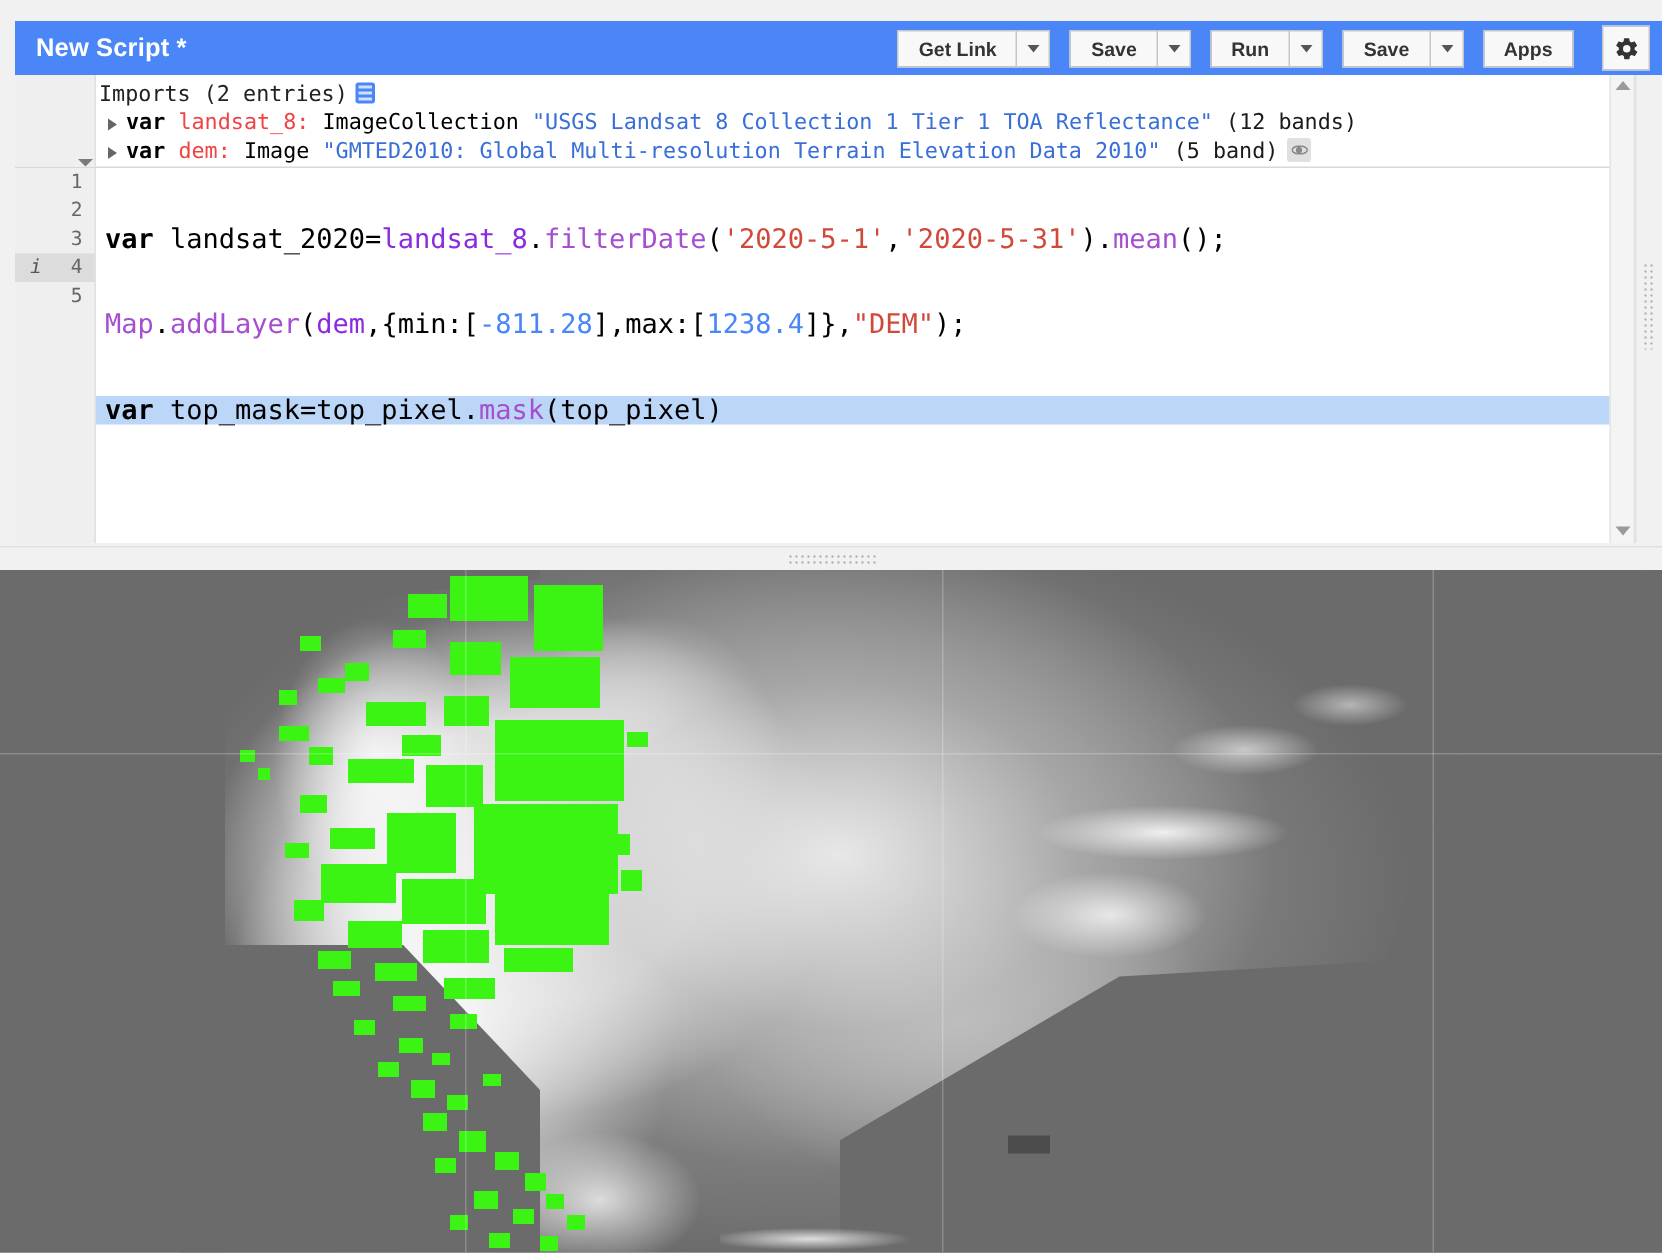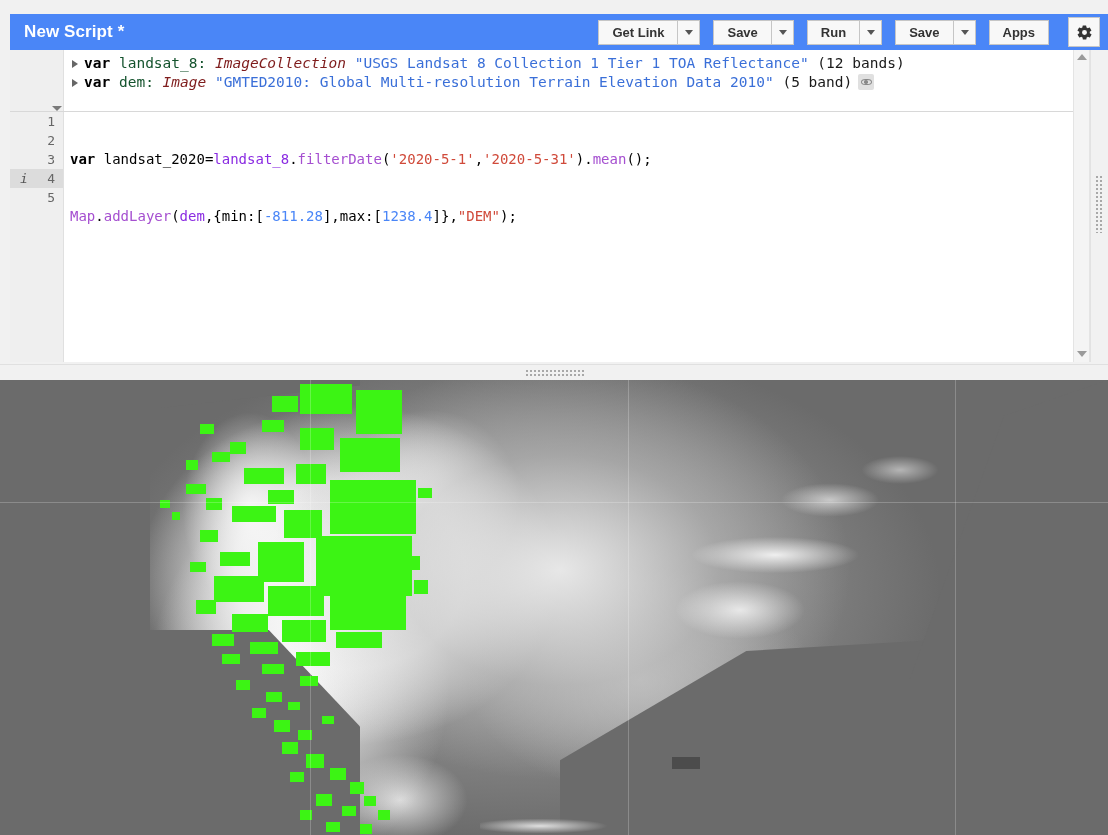--- a/index.html
+++ b/index.html
@@ -73,22 +73,22 @@
     content:"";position:absolute;left:2px;top:2px;width:9px;height:2px;
     background:#cfe0ff;box-shadow:0 4px 0 #cfe0ff,0 8px 0 #cfe0ff;
   }
   .imp-row{padding-left:18px;position:relative;}
   .exp-tri{
     position:absolute;left:6px;top:6px;width:0;height:0;
     border-top:4.5px solid transparent;border-bottom:4.5px solid transparent;
     border-left:6px solid #666;
   }
   .kw-var{color:#000;font-weight:bold;}
-  .imp-name{color:#14532d;}
-  .imp-type{color:#7f1d1d;font-style:italic;}
+  .imp-name{color:#ef4444;}
+  .imp-type{color:#000000;}
   .imp-desc{color:#3a6fd8;}
   .imp-bands{color:#1a1a1a;}
   .eye-btn{
     display:inline-block;width:16px;height:16px;background:#e0e0e0;
     border-radius:2px;vertical-align:-3px;margin-left:6px;position:relative;
     cursor:pointer;
   }
   .eye-btn::before{
     content:"";position:absolute;left:2.5px;top:5px;width:11px;height:6px;
     border:1.3px solid #888;border-radius:50% / 60%;box-sizing:border-box;
@@ -112,21 +112,21 @@
     font-family:"DejaVu Sans Mono","Liberation Mono",monospace;font-size:13px;
     color:#666;position:relative;box-sizing:border-box;
   }
   .gutter-line.active{background:#dcdcdc;}
   .info-mark{
     position:absolute;left:10px;top:0;font-style:italic;color:#555;font-size:13px;
   }
   .code-lines{
     position:absolute;left:54px;top:0;right:0;height:250px;
     font-family:"DejaVu Sans Mono","Liberation Mono",monospace;
-    font-size:14px;line-height:19px;white-space:pre;color:#000;
+    font-size:18px;line-height:19px;white-space:pre;color:#000;
   }
   .code-line{height:19px;padding-left:6px;}
   .code-line.hl{background:#bcd6f7;}
   .t-kw{color:#000;font-weight:bold;}
   .t-ident{color:#8a2be2;}
   .t-obj{color:#a54fd0;}
   .t-fn{color:#a54fd0;}
   .t-str{color:#d04a3a;}
   .t-num{color:#4a86f7;}
   .t-plain{color:#000;}
@@ -293,20 +293,23 @@
         </div>
       </div>
     </div>
 
     <div class="imports">
       <div class="imports-gutter">
         <div class="collapse-tri"></div>
       </div>
       <div class="imports-body">
 
+        <div class="imp-header">
+          <span>Imports (2 entries)</span><span class="imports-icon"></span>
+        </div>
 
         <div class="imp-row">
           <span class="exp-tri"></span><span class="kw-var">var</span> <span class="imp-name">landsat_8:</span> <span class="imp-type">ImageCollection</span> <span class="imp-desc">"USGS Landsat 8 Collection 1 Tier 1 TOA Reflectance"</span> <span class="imp-bands">(12 bands)</span>
         </div>
 
         <div class="imp-row">
           <span class="exp-tri"></span><span class="kw-var">var</span> <span class="imp-name">dem:</span> <span class="imp-type">Image</span> <span class="imp-desc">"GMTED2010: Global Multi-resolution Terrain Elevation Data 2010"</span> <span class="imp-bands">(5 band)</span><span class="eye-btn"></span>
         </div>
 
       </div>
@@ -317,20 +320,21 @@
         <div class="gutter-line"><span class="info-mark"></span><span>1</span></div>
         <div class="gutter-line"><span class="info-mark"></span><span>2</span></div>
         <div class="gutter-line"><span class="info-mark"></span><span>3</span></div>
         <div class="gutter-line active"><span class="info-mark">i</span><span>4</span></div>
         <div class="gutter-line"><span class="info-mark"></span><span>5</span></div>
       </div>
 
       <div class="code-lines">
         <div class="code-line"><span class="t-kw">var</span> <span class="t-plain">landsat_2020=</span><span class="t-ident">landsat_8</span><span class="t-plain">.</span><span class="t-fn">filterDate</span><span class="t-plain">(</span><span class="t-str">'2020-5-1'</span><span class="t-plain">,</span><span class="t-str">'2020-5-31'</span><span class="t-plain">).</span><span class="t-fn">mean</span><span class="t-plain">();</span></div>
         <div class="code-line"><span class="t-obj">Map</span><span class="t-plain">.</span><span class="t-fn">addLayer</span><span class="t-plain">(</span><span class="t-ident">dem</span><span class="t-plain">,{min:[</span><span class="t-num">-811.28</span><span class="t-plain">],max:[</span><span class="t-num">1238.4</span><span class="t-plain">]},</span><span class="t-str">"DEM"</span><span class="t-plain">);</span></div>
+        <div class="code-line hl"><span class="t-kw">var</span> <span class="t-plain">top_mask=top_pixel.</span><span class="t-fn">mask</span><span class="t-plain">(top_pixel)</span></div>
         
       </div>
     </div>
 
     <div class="vscroll">
       <div class="arr up">
           <div class="tri-up"></div>
         </div>
       <div class="arr dn">
           <div class="tri-dn"></div>

